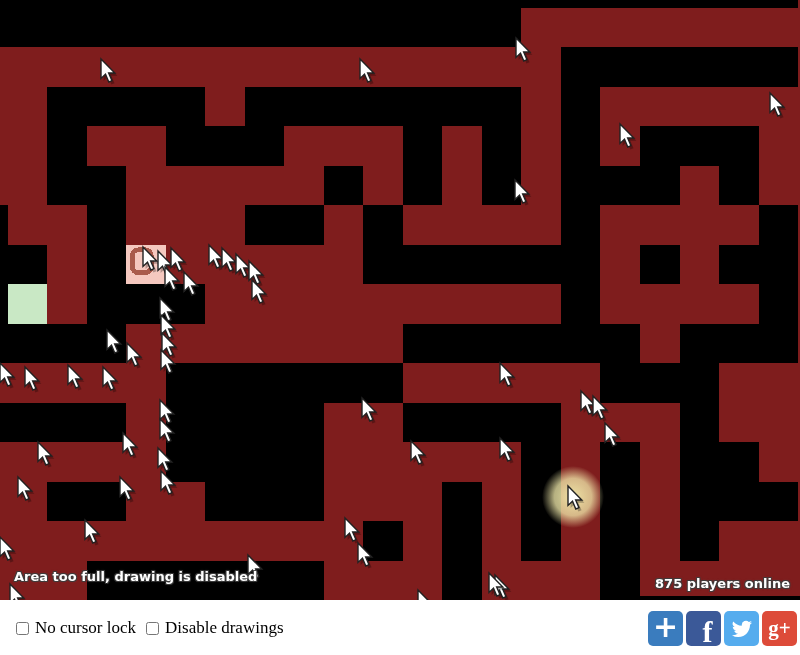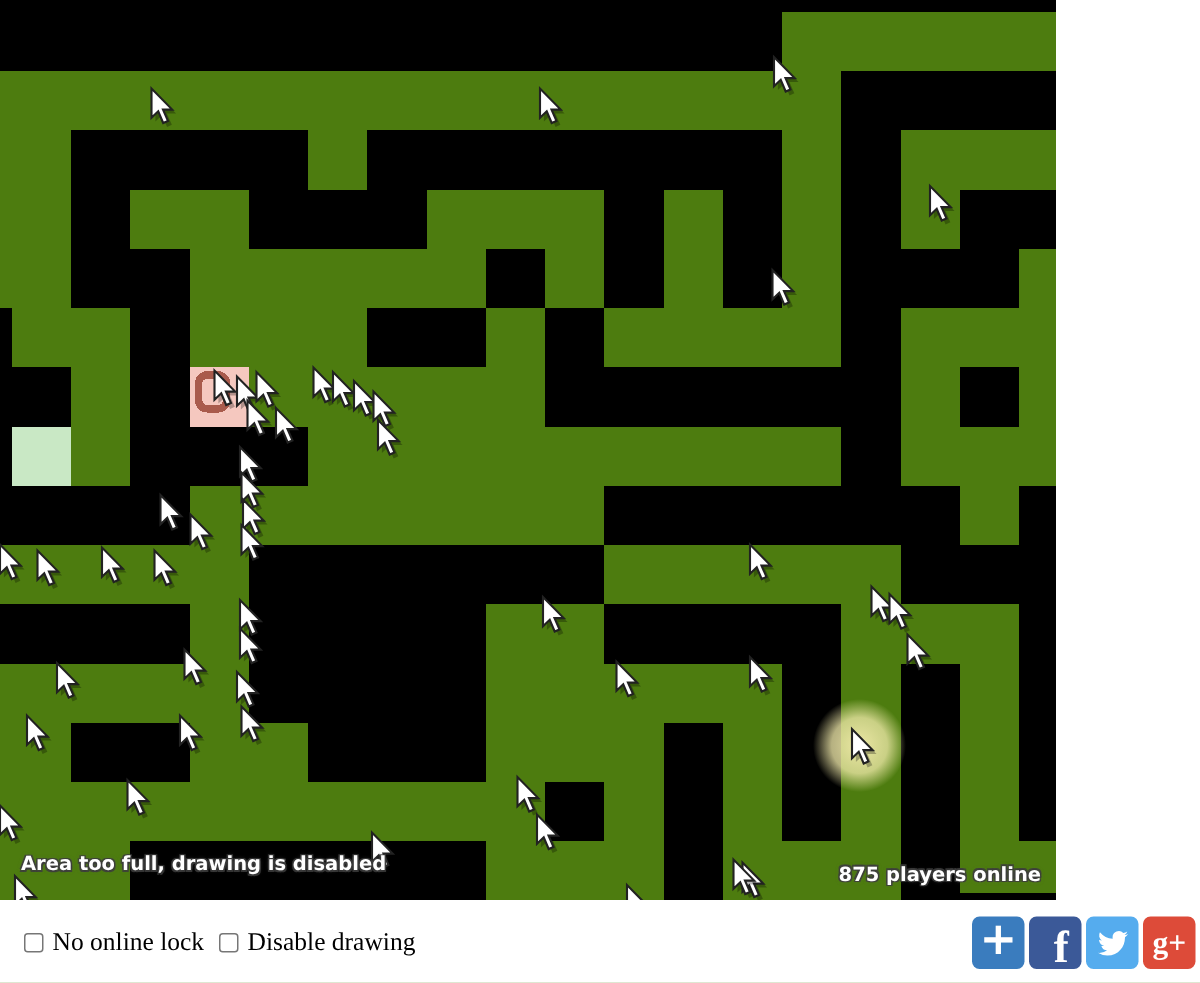--- a/index.html
+++ b/index.html
@@ -1,17 +1,17 @@
 <!DOCTYPE html>
 <html><head>
 <meta charset="utf-8">
 <style>
   html,body{margin:0;padding:0;background:#ffffff;}
   body{width:800px;height:655px;position:relative;font-family:"Liberation Sans",sans-serif;overflow:hidden;}
-  .stage{position:absolute;left:0;top:0;width:704px;height:600px;background:#4d7c0f;overflow:hidden;}
+  .stage{position:absolute;left:0;top:0;width:800px;height:600px;background:#7f1d1d;overflow:hidden;}
   .stage svg{position:absolute;left:0;top:0;}
   .game-text{position:absolute;font-family:"DejaVu Sans",sans-serif;font-weight:bold;font-size:13px;color:#ffffff;
     text-shadow:-1px -1px 0 rgba(60,60,60,.85),1px -1px 0 rgba(60,60,60,.85),-1px 1px 0 rgba(60,60,60,.85),1px 1px 0 rgba(60,60,60,.85),0 0 3px rgba(90,90,90,.6);
     white-space:nowrap;pointer-events:none;}
   #status-text{left:14px;top:569px;}
   #players-text{right:10px;top:576px;}
   .ui-bar{position:absolute;left:0;top:600px;width:800px;height:55px;background:#ffffff;}
   .checks{position:absolute;left:16px;top:18px;font-family:"Liberation Serif",serif;font-size:17px;color:#000;display:flex;align-items:center;}
   .checks input{width:13px;height:13px;margin:0 6px 0 0;}
   .checks .lbl{margin-right:10px;}
@@ -410,23 +410,23 @@
         <path d="M0 0 L0 16.5 L3.8 12.9 L6.6 19.5 L9.3 18.3 L6.5 11.9 L11.7 11.9 Z" fill="#ffffff" stroke="#222222" stroke-width="1.2"></path>
       </g>
     </svg>
   <div id="status-text" class="game-text">Area too full, drawing is disabled</div>
   <div id="players-text" class="game-text">875 players online</div>
 </div>
 
 <div class="ui-bar">
   <div class="checks">
     <input type="checkbox" id="cb-lock" style="">
-    <span class="lbl">No online lock</span>
+    <span class="lbl">No cursor lock</span>
     <input type="checkbox" id="cb-draw" style="">
-    <span class="lbl">Disable drawing</span>
+    <span class="lbl">Disable drawings</span>
   </div>
   <div class="share" id="share-buttons">
       <div class="btn" style="background: rgb(58, 124, 190);">
         <span class="plus">+</span>
       </div>
       <div class="btn" style="background: rgb(59, 89, 152);">
         <span class="fglyph">f</span>
       </div>
       <div class="btn" style="background: rgb(85, 172, 238);">
         <svg width="22" height="22" viewBox="0 0 24 24">

